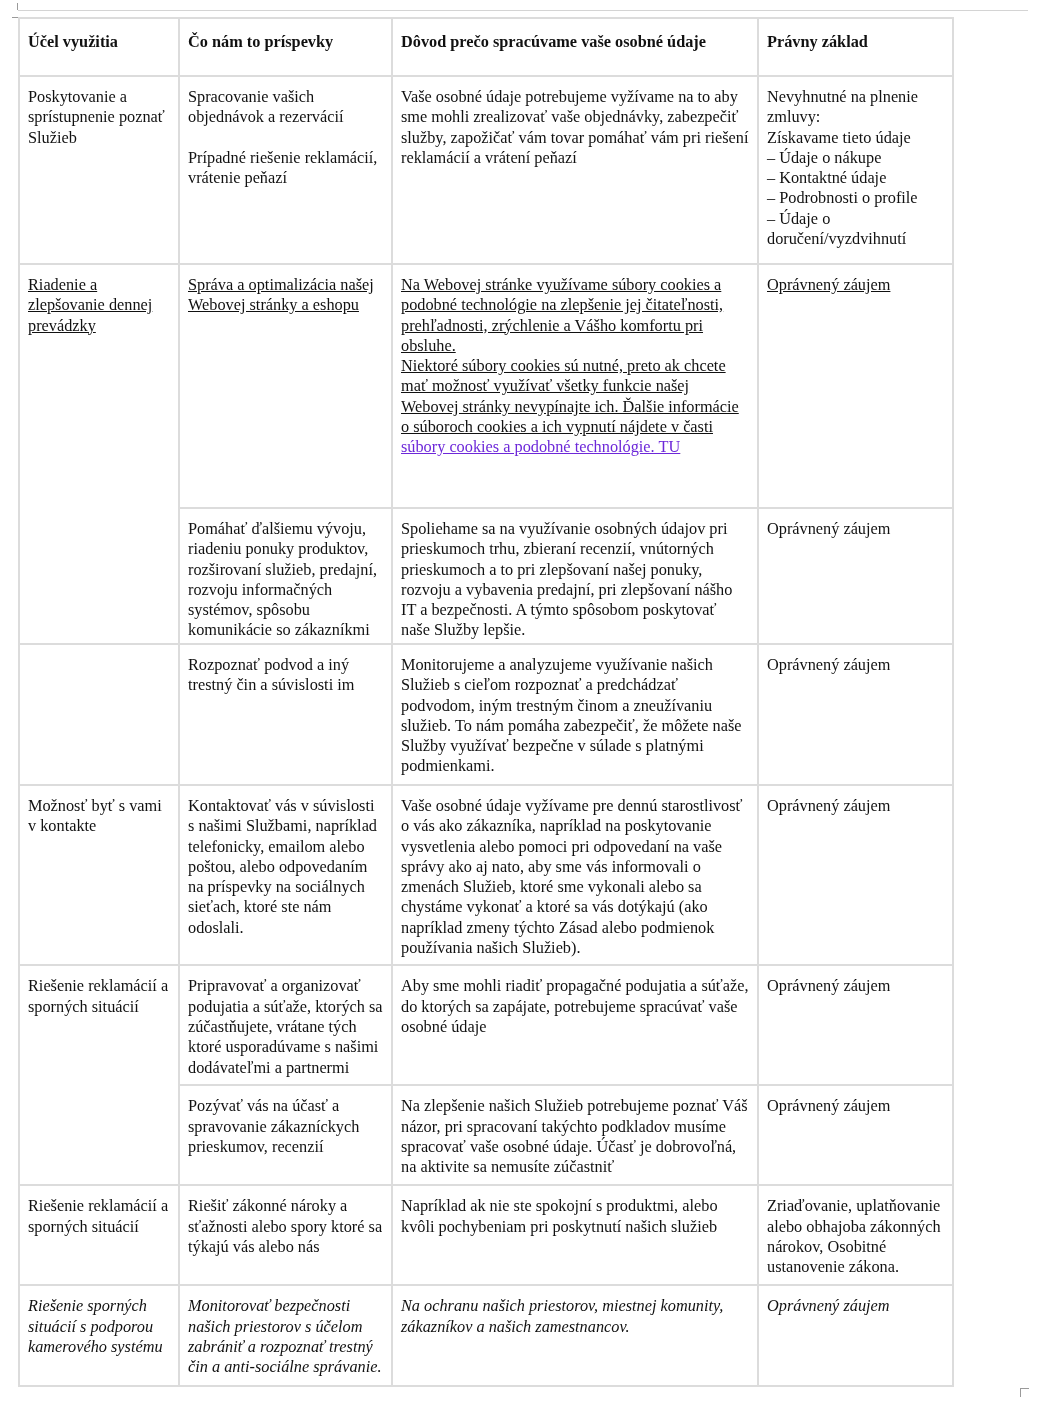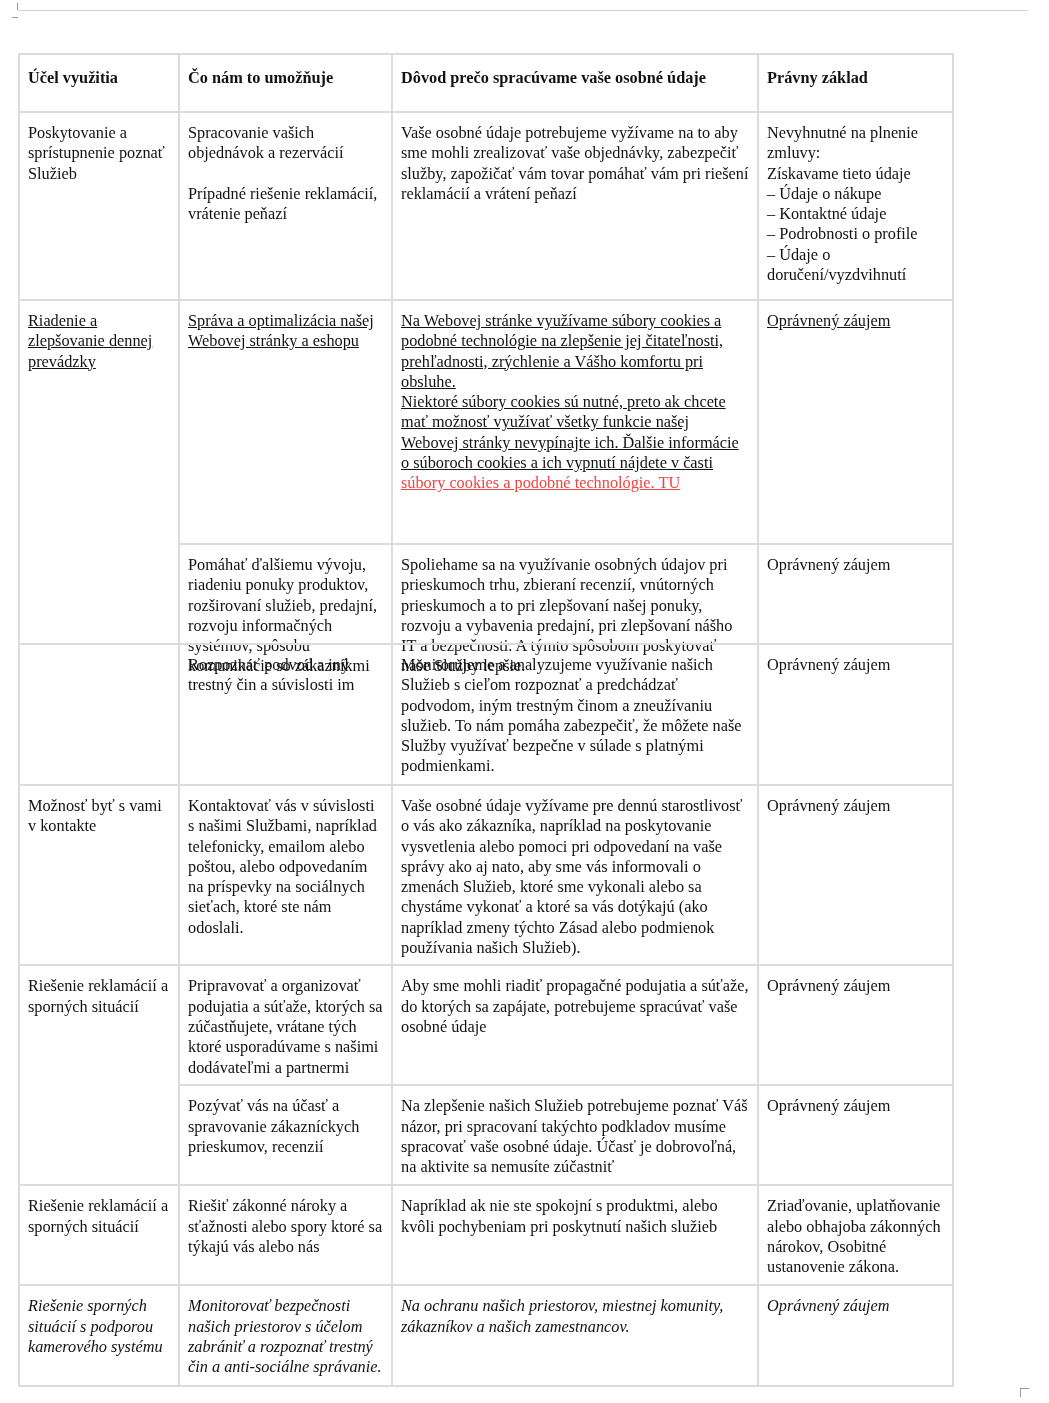--- a/index.html
+++ b/index.html
@@ -22,42 +22,42 @@
   table.policy td, table.policy th {
     border: 2px solid #dcdcdc;
     vertical-align: top;
     padding: 10px 8px 6px 8px;
     text-align: left;
     white-space: pre-line;
   }
   table.policy th { font-weight: bold; padding-top: 13px; }
   table.policy td.no-bottom { border-bottom: none; }
   .c1 { width: 160px; } .c2 { width: 213px; } .c3 { width: 366px; } .c4 { width: 195px; }
-  a.link { color: #ef4444; text-decoration: underline; }
+  a.link { color: #6d28d9; text-decoration: underline; }
   p.gap { margin: 0; }
   p.gap + p.gap { margin-top: 20px; }
 </style>
 </head>
 <body>
 
 <div class="top-rule"></div>
 <div class="corner-mark corner-tl"></div>
 <div class="corner-mark corner-tl2"></div>
 
-<table class="policy" style="top:17px;margin-top:36px;">
+<table class="policy" style="top:17px;">
   <colgroup>
       <col class="c1">
       <col class="c2">
       <col class="c3">
       <col class="c4">
     </colgroup>
   <tbody>
       <tr style="height:58px;">
     <th>Účel využitia</th>
-    <th>Čo nám to umožňuje</th>
+    <th>Čo nám to príspevky</th>
     <th>Dôvod prečo spracúvame vaše osobné údaje</th>
     <th>Právny základ</th>
   </tr>
   <tr style="height:188px;">
     <td>Poskytovanie a sprístupnenie poznať Služieb</td>
     <td style="white-space:normal;">
       <p class="gap">Spracovanie vašich objednávok a rezervácií</p>
       <p class="gap">Prípadné riešenie reklamácií, vrátenie peňazí</p>
     </td>
     <td>Vaše osobné údaje potrebujeme vyžívame na to aby sme mohli zrealizovať vaše objednávky, zabezpečiť služby, zapožičať vám tovar pomáhať vám pri riešení reklamácií a vrátení peňazí</td>

